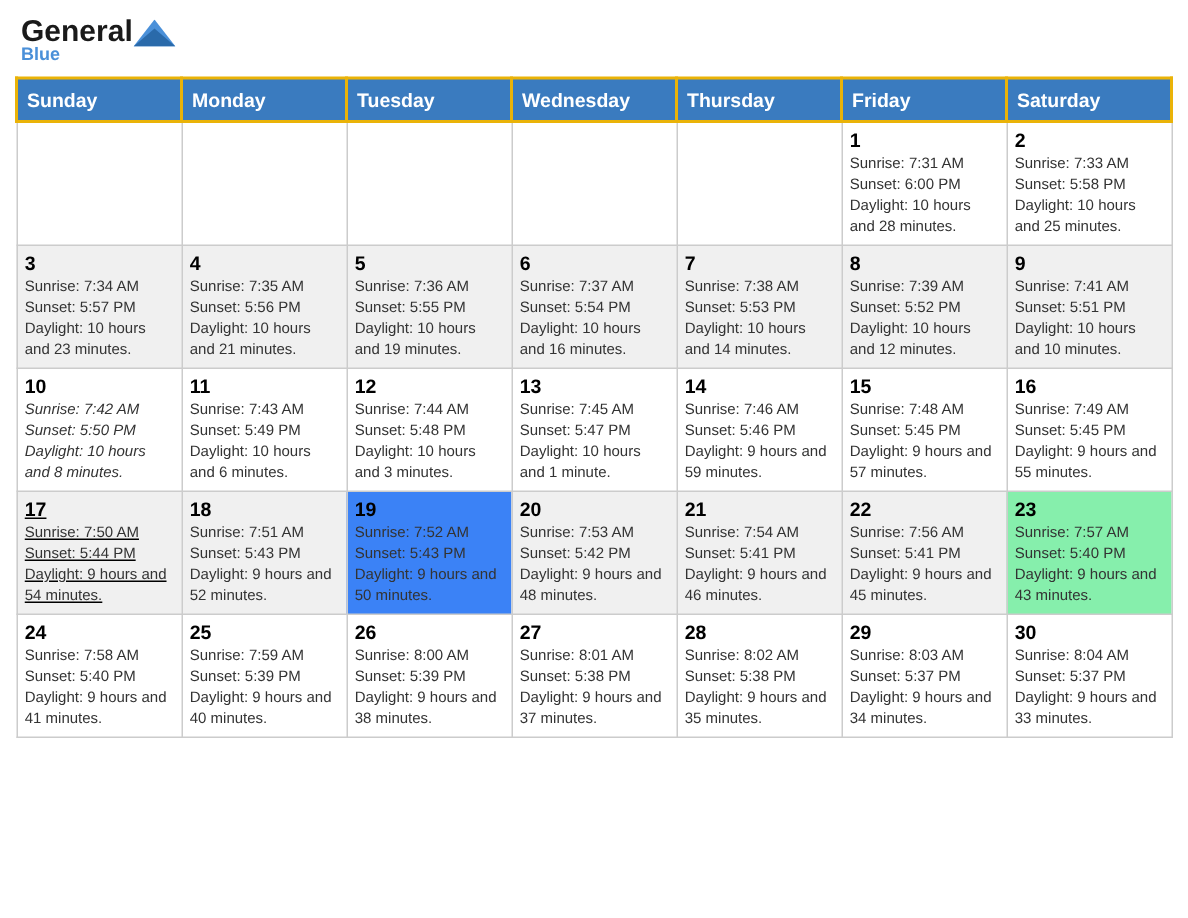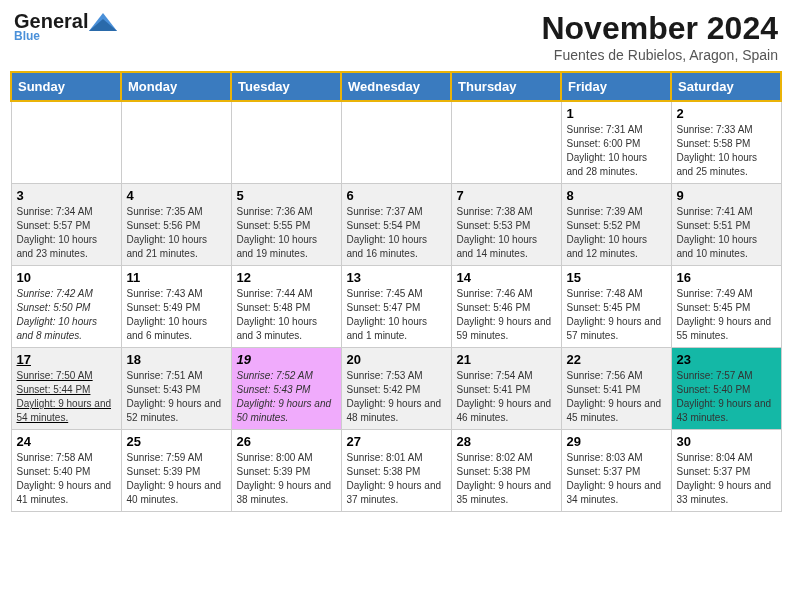--- a/index.html
+++ b/index.html
@@ -80,24 +80,20 @@
   <div class="logo">
     <div style="display:flex;align-items:center;">
       <span style="font-size:20px;font-weight:bold;color:#1a1a1a;">General</span>
       <svg width="28" height="18" viewBox="0 0 28 18" style="margin-left:1px;">
         <polygon points="0,18 14,0 28,18" fill="#4a90d9"></polygon>
         <polygon points="0,18 14,6 28,18" fill="#2a6aaa"></polygon>
       </svg>
     </div>
     <span style="font-size:12px;font-weight:bold;color:#4a90d9;margin-top:-4px;">Blue</span>
   </div>
-  <div class="title-area">
-    <div class="month-title">November 2024</div>
-    <div class="subtitle">Fuentes de Rubielos, Aragon, Spain</div>
-  </div>
 </div>
 
 <table class="calendar">
   <thead>
     <tr>
     <th>Sunday</th>
         <th>Monday</th>
         <th>Tuesday</th>
         <th>Wednesday</th>
         <th>Thursday</th>
@@ -219,21 +215,21 @@
           <div class="day-info" style="white-space: pre-line;">Sunrise: 7:50 AM
 Sunset: 5:44 PM
 Daylight: 9 hours and 54 minutes.</div>
         </td>
         <td style="background: rgb(240, 240, 240);">
           <div class="day-number">18</div>
           <div class="day-info" style="white-space: pre-line;">Sunrise: 7:51 AM
 Sunset: 5:43 PM
 Daylight: 9 hours and 52 minutes.</div>
         </td>
-        <td style="background: #f0abfc; font-style: italic;">
+        <td style="background: #3b82f6;">
           <div class="day-number">19</div>
           <div class="day-info" style="white-space: pre-line;">Sunrise: 7:52 AM
 Sunset: 5:43 PM
 Daylight: 9 hours and 50 minutes.</div>
         </td>
         <td style="background: rgb(240, 240, 240);">
           <div class="day-number">20</div>
           <div class="day-info" style="white-space: pre-line;">Sunrise: 7:53 AM
 Sunset: 5:42 PM
 Daylight: 9 hours and 48 minutes.</div>
@@ -243,21 +239,21 @@
           <div class="day-info" style="white-space: pre-line;">Sunrise: 7:54 AM
 Sunset: 5:41 PM
 Daylight: 9 hours and 46 minutes.</div>
         </td>
         <td style="background: rgb(240, 240, 240);">
           <div class="day-number">22</div>
           <div class="day-info" style="white-space: pre-line;">Sunrise: 7:56 AM
 Sunset: 5:41 PM
 Daylight: 9 hours and 45 minutes.</div>
         </td>
-        <td style="background: #14b8a6;">
+        <td style="background: #86efac;">
           <div class="day-number">23</div>
           <div class="day-info" style="white-space: pre-line;">Sunrise: 7:57 AM
 Sunset: 5:40 PM
 Daylight: 9 hours and 43 minutes.</div>
         </td>
       </tr>
       <tr>
         <td>
           <div class="day-number">24</div>
           <div class="day-info" style="white-space: pre-line;">Sunrise: 7:58 AM

